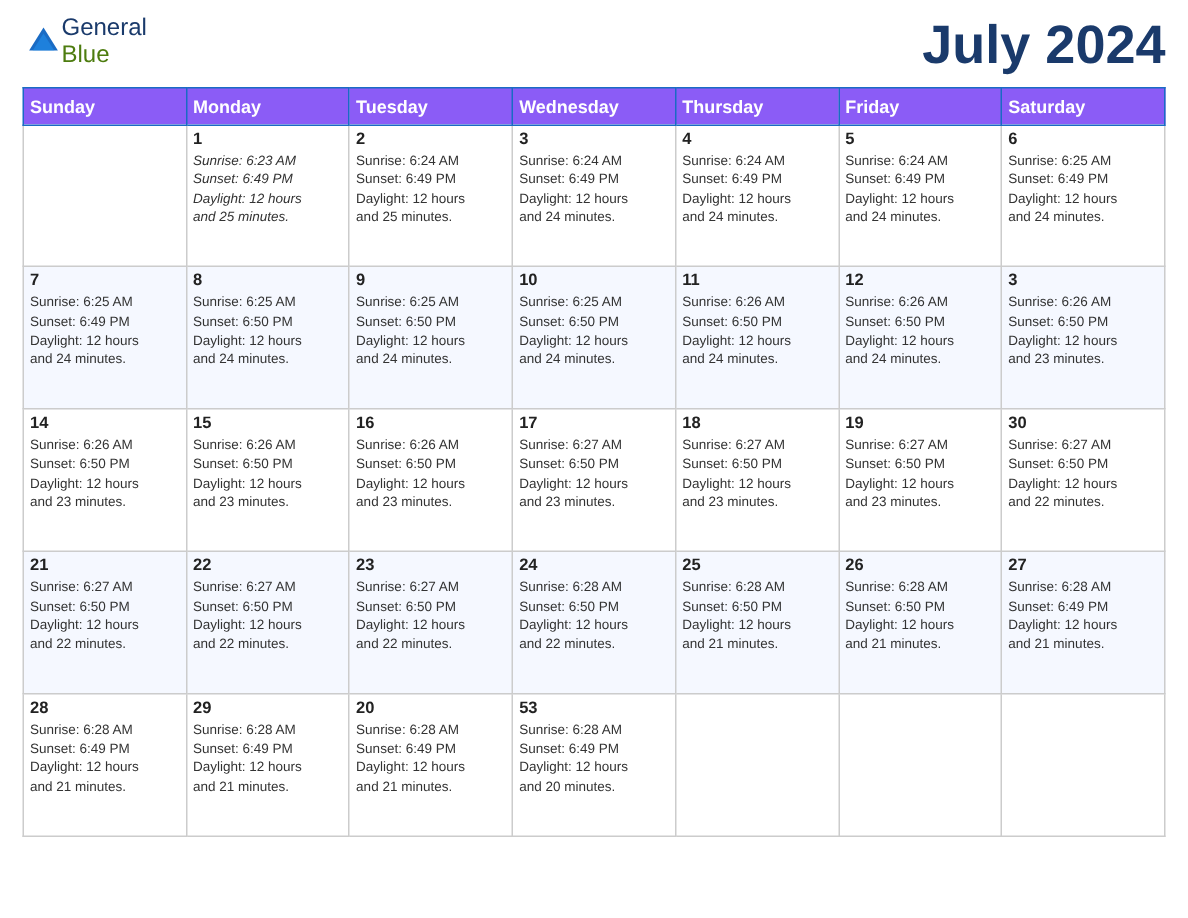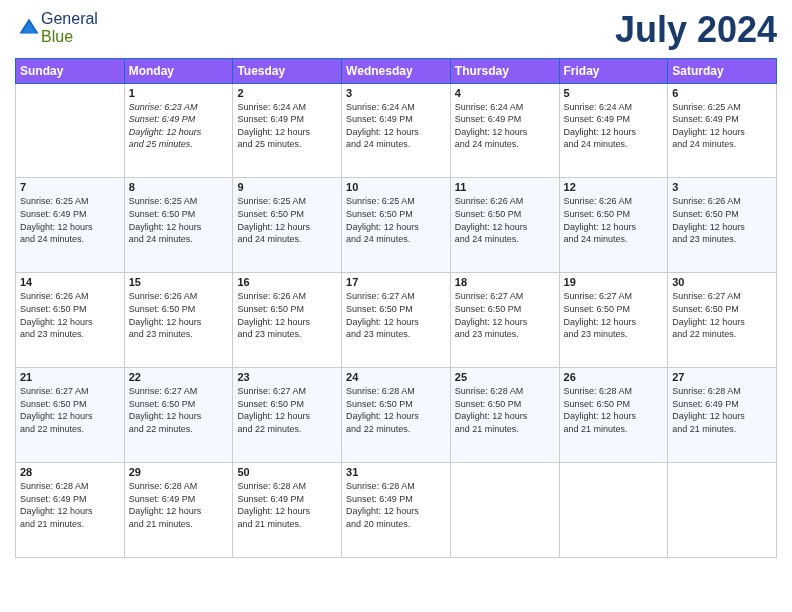--- a/index.html
+++ b/index.html
@@ -329,28 +329,28 @@
 and 21 minutes.</div>
           </td>
           <td>
             <span class="day-num">29</span>
             <div class="day-info" style="white-space: pre-line;">Sunrise: 6:28 AM
 Sunset: 6:49 PM
 Daylight: 12 hours
 and 21 minutes.</div>
           </td>
           <td>
-            <span class="day-num">50</span>
-            <div class="day-info" style="white-space: pre-line;">Sunrise: 6:28 AM
-Sunset: 6:49 PM
-Daylight: 12 hours
-and 21 minutes.</div>
-          </td>
-          <td>
-            <span class="day-num">31</span>
+            <span class="day-num">20</span>
+            <div class="day-info" style="white-space: pre-line;">Sunrise: 6:28 AM
+Sunset: 6:49 PM
+Daylight: 12 hours
+and 21 minutes.</div>
+          </td>
+          <td>
+            <span class="day-num">53</span>
             <div class="day-info" style="white-space: pre-line;">Sunrise: 6:28 AM
 Sunset: 6:49 PM
 Daylight: 12 hours
 and 20 minutes.</div>
           </td>
           <td></td>
           <td></td>
           <td></td>
         </tr>
       </tbody>

